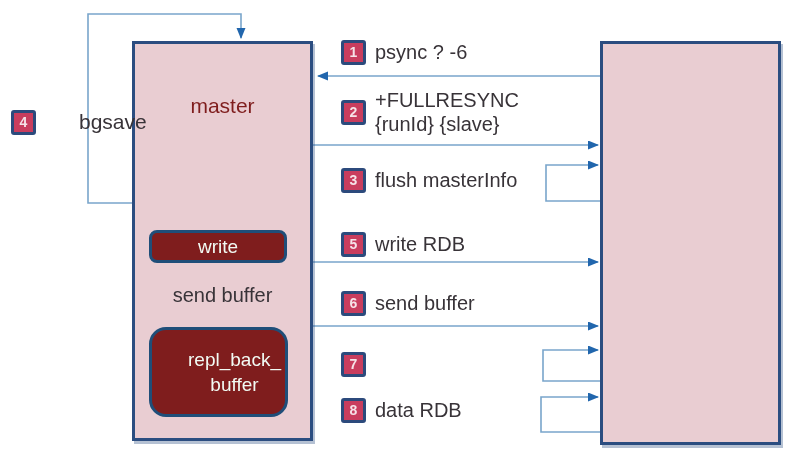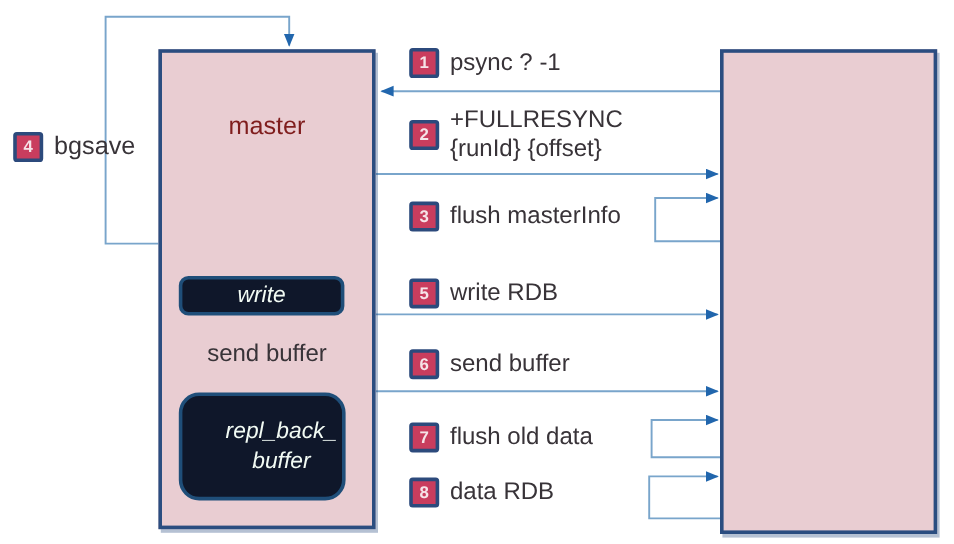--- a/index.html
+++ b/index.html
@@ -26,30 +26,29 @@
   }
   .node-label {
     position: absolute;
     width: 181px;
     text-align: center;
     font-size: 21px;
     color: #7f1d1d;
   }
   .green-box {
     position: absolute;
-    background: #0f172a;
+    background: #7f1d1d;
     border: 3px solid #1f4e79;
     color: #f2fbf4;
     display: flex;
     align-items: center;
     justify-content: center;
     text-align: center;
     font-size: 19px;
     line-height: 25px;
-    font-style: italic;
   }
   .preline { white-space: pre-line; }
   .msg-row {
     position: absolute;
     left: 341px;
     height: 48px;
     display: flex;
     align-items: center;
     gap: 9px;
   }
@@ -74,21 +73,21 @@
   }
   #bgsave-row {
     position: absolute;
     left: 11px;
     top: 98px;
     height: 48px;
     display: flex;
     align-items: center;
     gap: 9px;
   }
-  #bgsave-row .msg-label { font-size: 21px; }
+  #bgsave-row .msg-label { font-size: 21px; margin-left: 34px; }
   #send-buffer-label {
     position: absolute;
     left: 132px;
     top: 284px;
     width: 181px;
     text-align: center;
     font-size: 20px;
     color: #383338;
   }
 </style>
@@ -144,47 +143,46 @@
   <div class="green-box preline" style="left:149px; top:327px; width:139px; height:90px; border-radius:17px;padding-left:32px;">repl_back_
 buffer</div>
 
   <div id="bgsave-row">
     <span class="badge">4</span>
     <span class="msg-label">bgsave</span>
   </div>
 
   <div class="msg-row" style="top:28px;">
     <span class="badge">1</span>
-    <span class="msg-label preline">psync ? -1</span>
+    <span class="msg-label preline">psync ? -6</span>
   </div>
 
   <div class="msg-row" style="top:88px;">
     <span class="badge">2</span>
     <span class="msg-label preline">+FULLRESYNC
-{runId} {offset}</span>
+{runId} {slave}</span>
   </div>
 
   <div class="msg-row" style="top:156px;">
     <span class="badge">3</span>
     <span class="msg-label preline">flush masterInfo</span>
   </div>
 
   <div class="msg-row" style="top:220px;">
     <span class="badge">5</span>
     <span class="msg-label preline">write RDB</span>
   </div>
 
   <div class="msg-row" style="top:279px;">
     <span class="badge">6</span>
     <span class="msg-label preline">send buffer</span>
   </div>
 
   <div class="msg-row" style="top:340px;">
     <span class="badge">7</span>
-    <span class="msg-label preline">flush old data</span>
   </div>
 
   <div class="msg-row" style="top:386px;">
     <span class="badge">8</span>
     <span class="msg-label preline">data RDB</span>
   </div>
 
 </div>
 
 </body></html>

